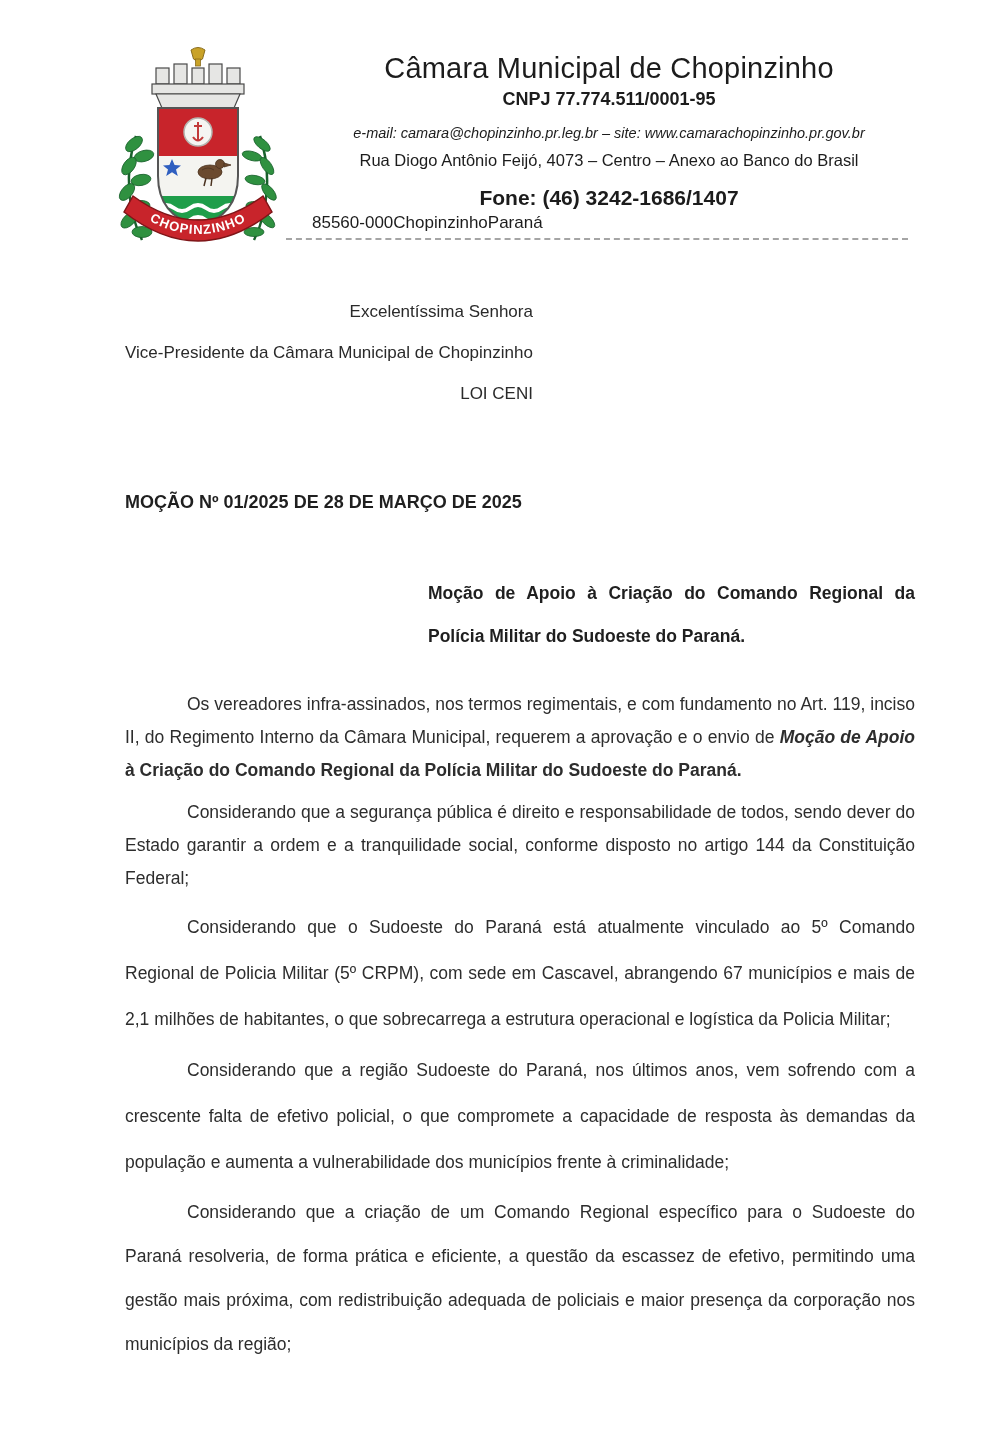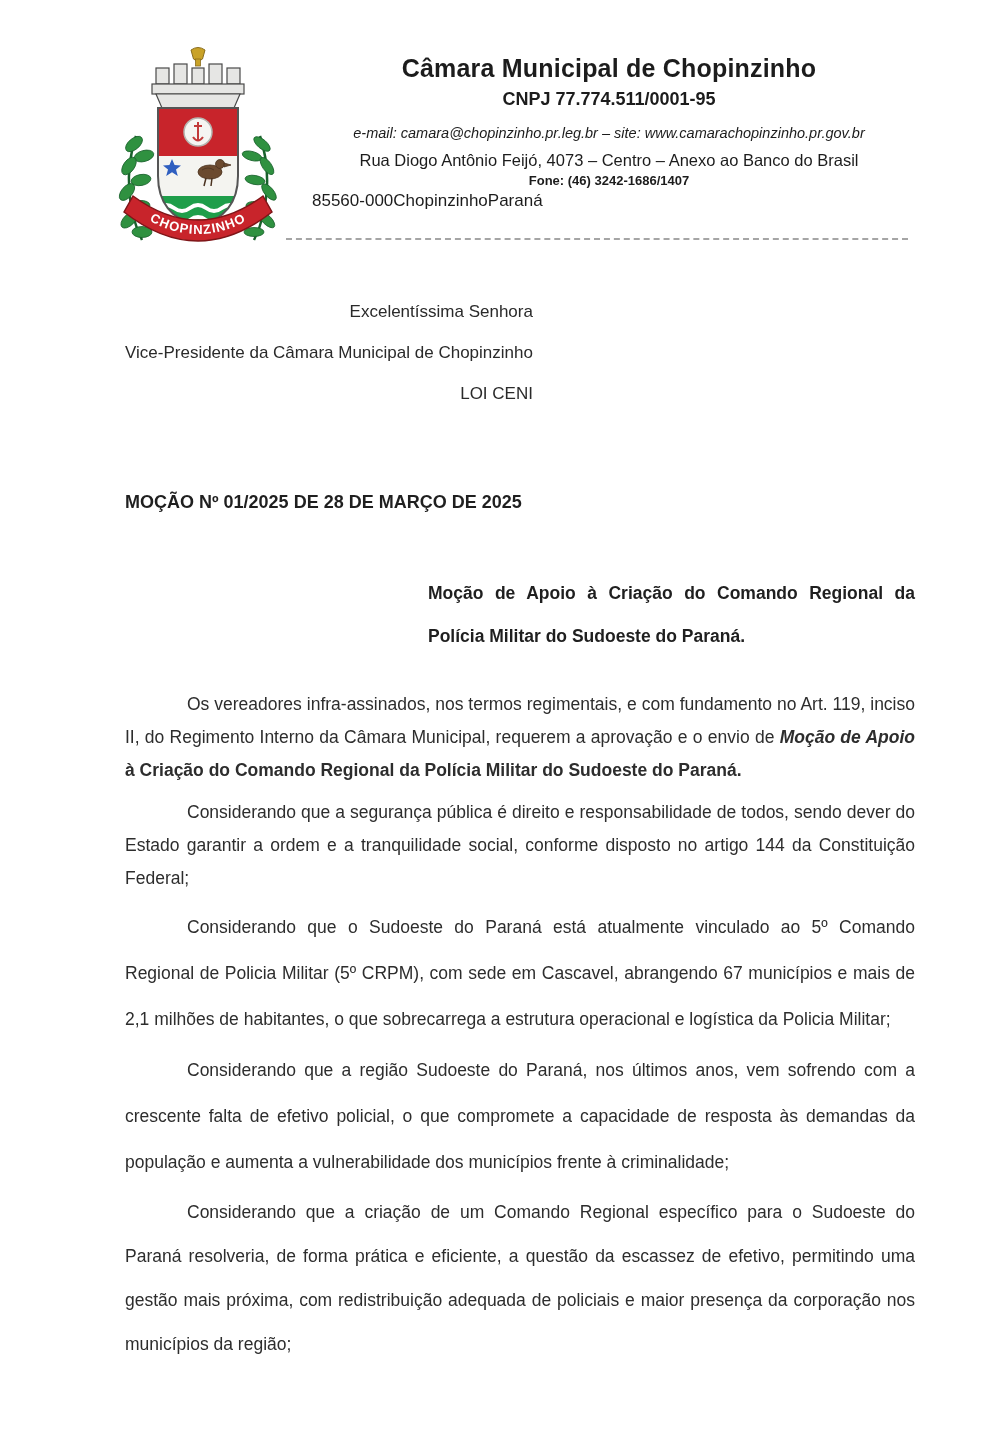--- a/index.html
+++ b/index.html
@@ -5,25 +5,25 @@
   html,body { margin:0; padding:0; background:#ffffff; }
   .page {
     position:relative; width:1000px; height:1432px; background:#ffffff;
     font-family:"Liberation Sans","DejaVu Sans",sans-serif; color:#2b2b2b;
     overflow:hidden;
   }
 
   
   .logo { position:absolute; left:112px; top:44px; width:172px; height:214px; }
   .header-text { position:absolute; left:300px; right:82px; top:52px; text-align:center; color:#1c1c1c; }
-  .org-name  { font-size:25px; font-weight:bold; letter-spacing:0.2px; line-height:32px; }
+  .org-name  { font-size:29px; font-weight:normal; letter-spacing:0.2px; line-height:32px; }
   .cnpj      { font-size:18px; font-weight:bold; margin-top:5px; }
   .contact   { font-size:14.5px; font-style:italic; margin-top:15px; }
   .address   { font-size:16.5px; margin-top:10px; }
-  .phone     { font-size:13px; font-weight:bold; margin-top:3px; }
+  .phone     { font-size:21px; font-weight:bold; margin-top:16px; }
   .city-row  { display:flex; font-size:17px; margin-top:3px; padding:0 8px 0 12px; }
   .divider   { position:absolute; left:286px; right:92px; top:238px; border-top:2px dashed #a5a5a5; }
 
   
   .addressee { position:absolute; left:125px; top:302px; font-size:17px; color:#2a2a2a; }
   .addressee > div { margin-bottom:21px;text-align:right; }
 
   
   .motion-title {
     position:absolute; left:125px; right:85px; top:492px;

